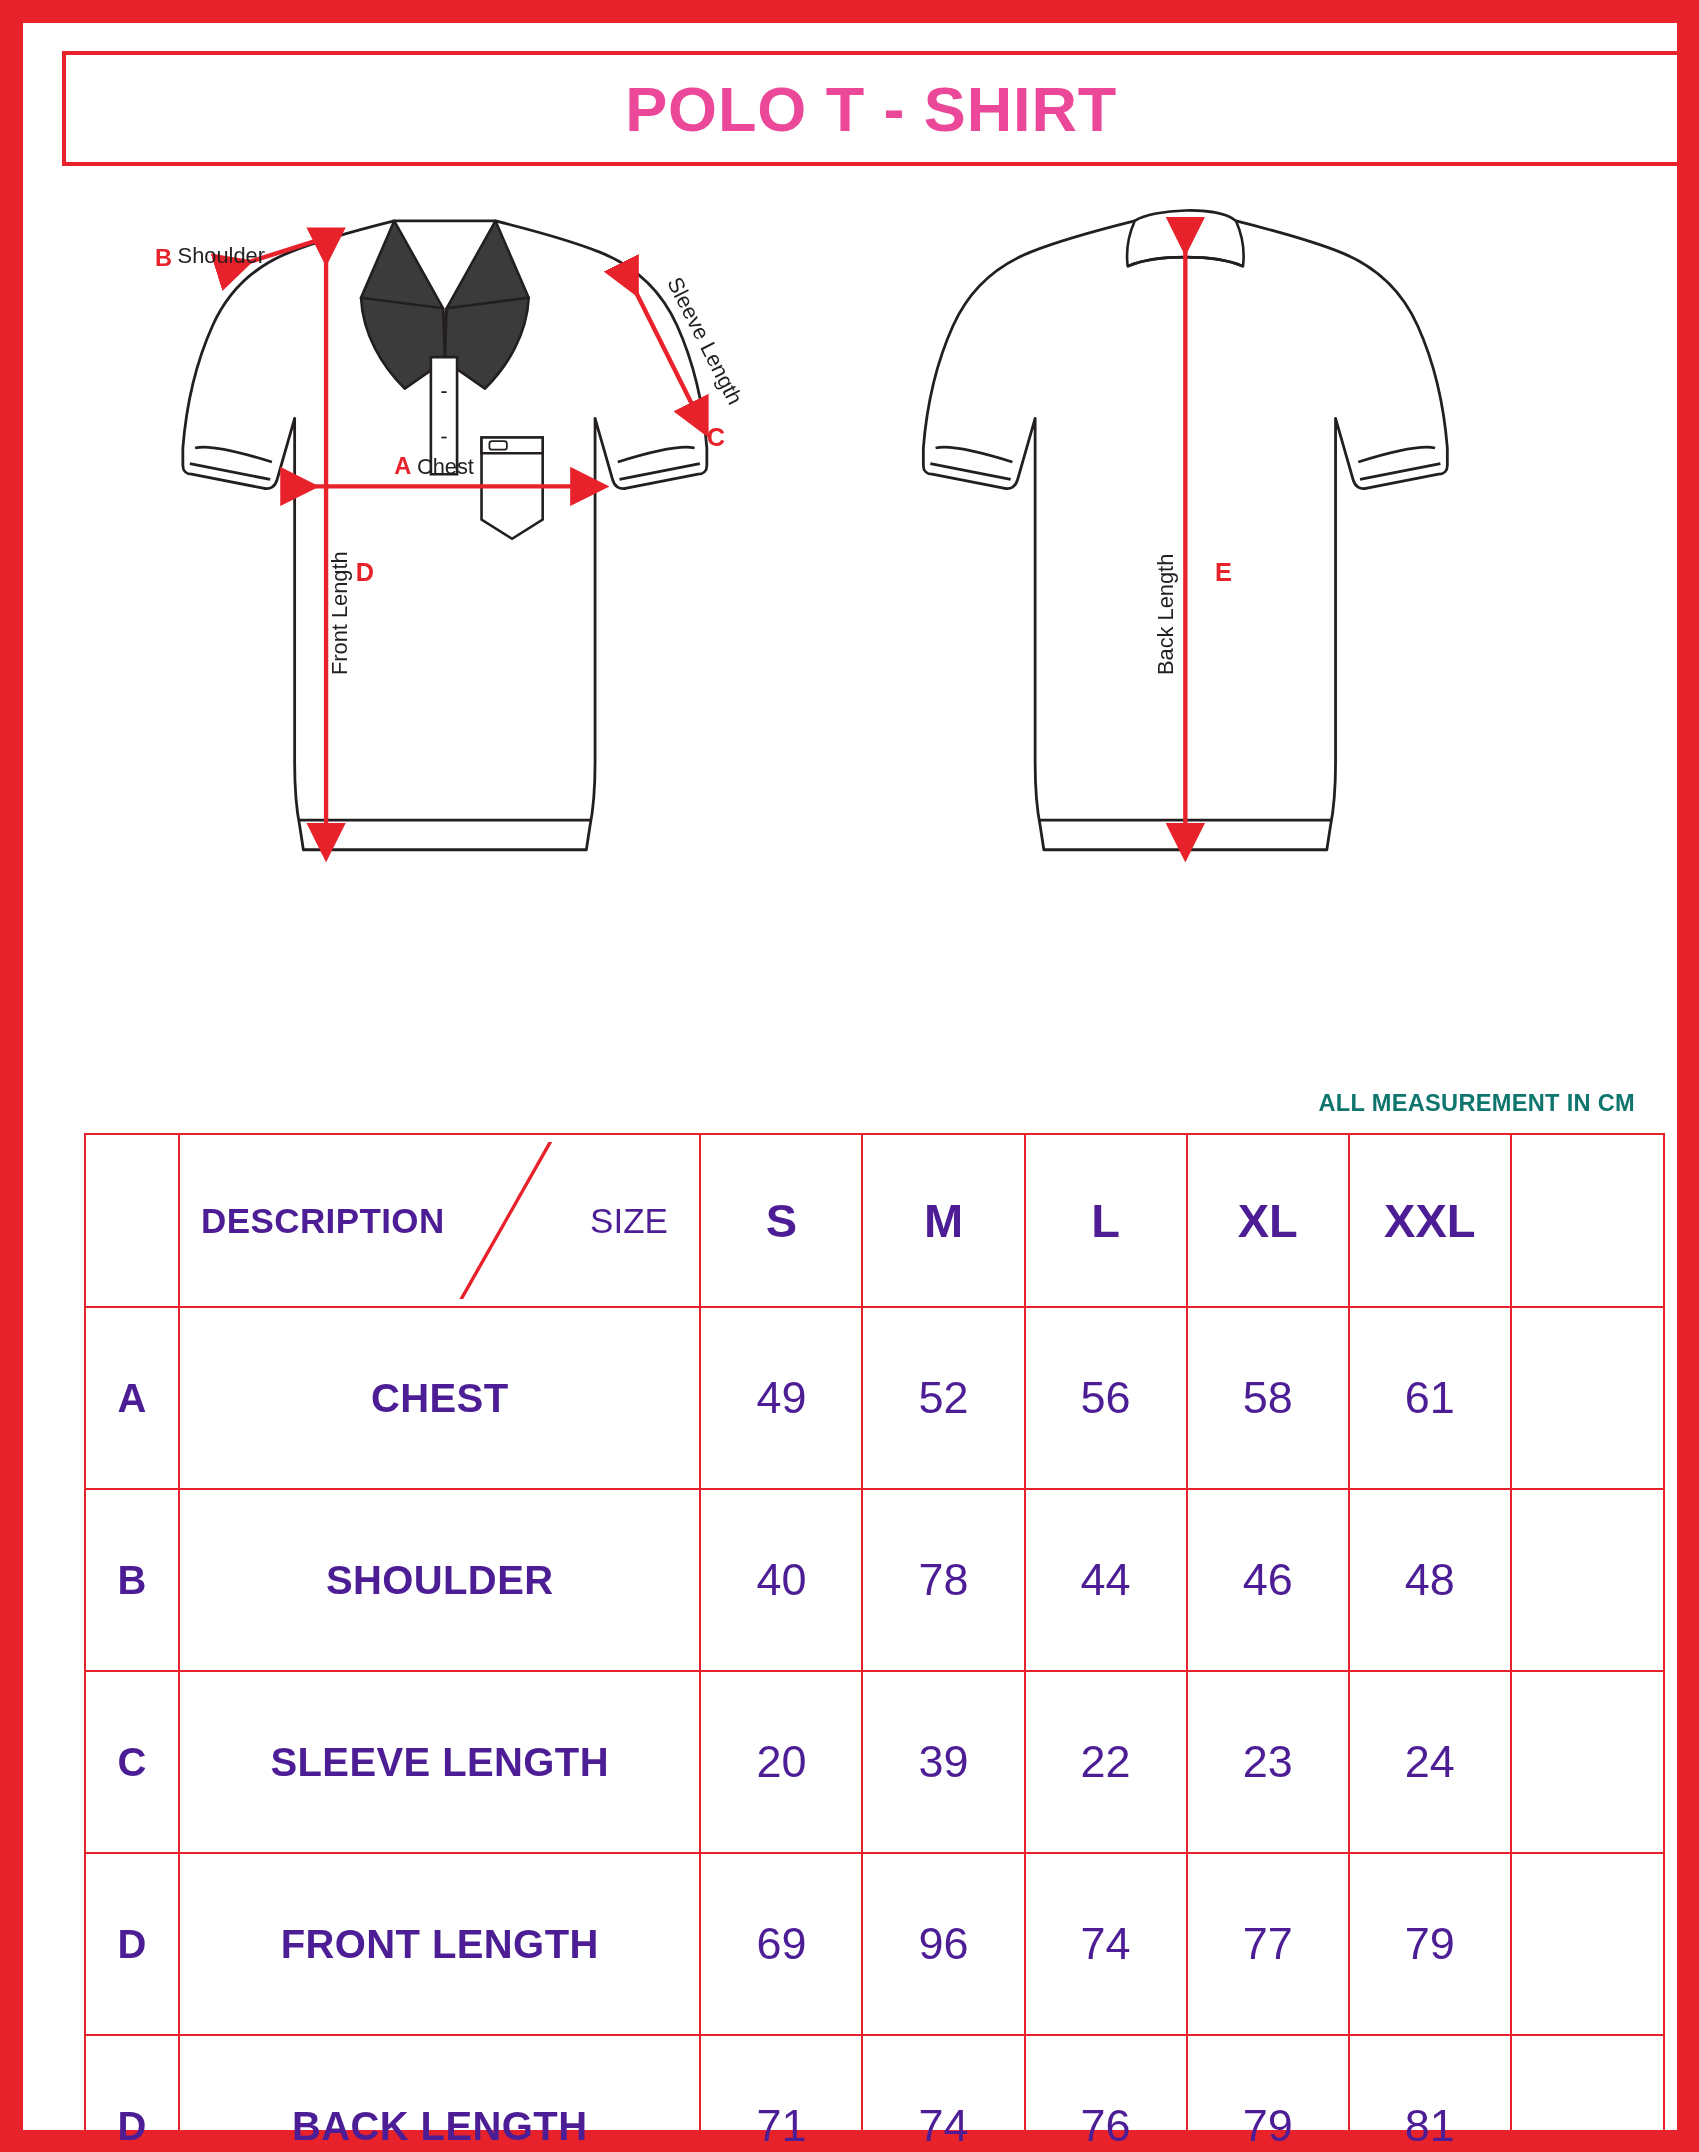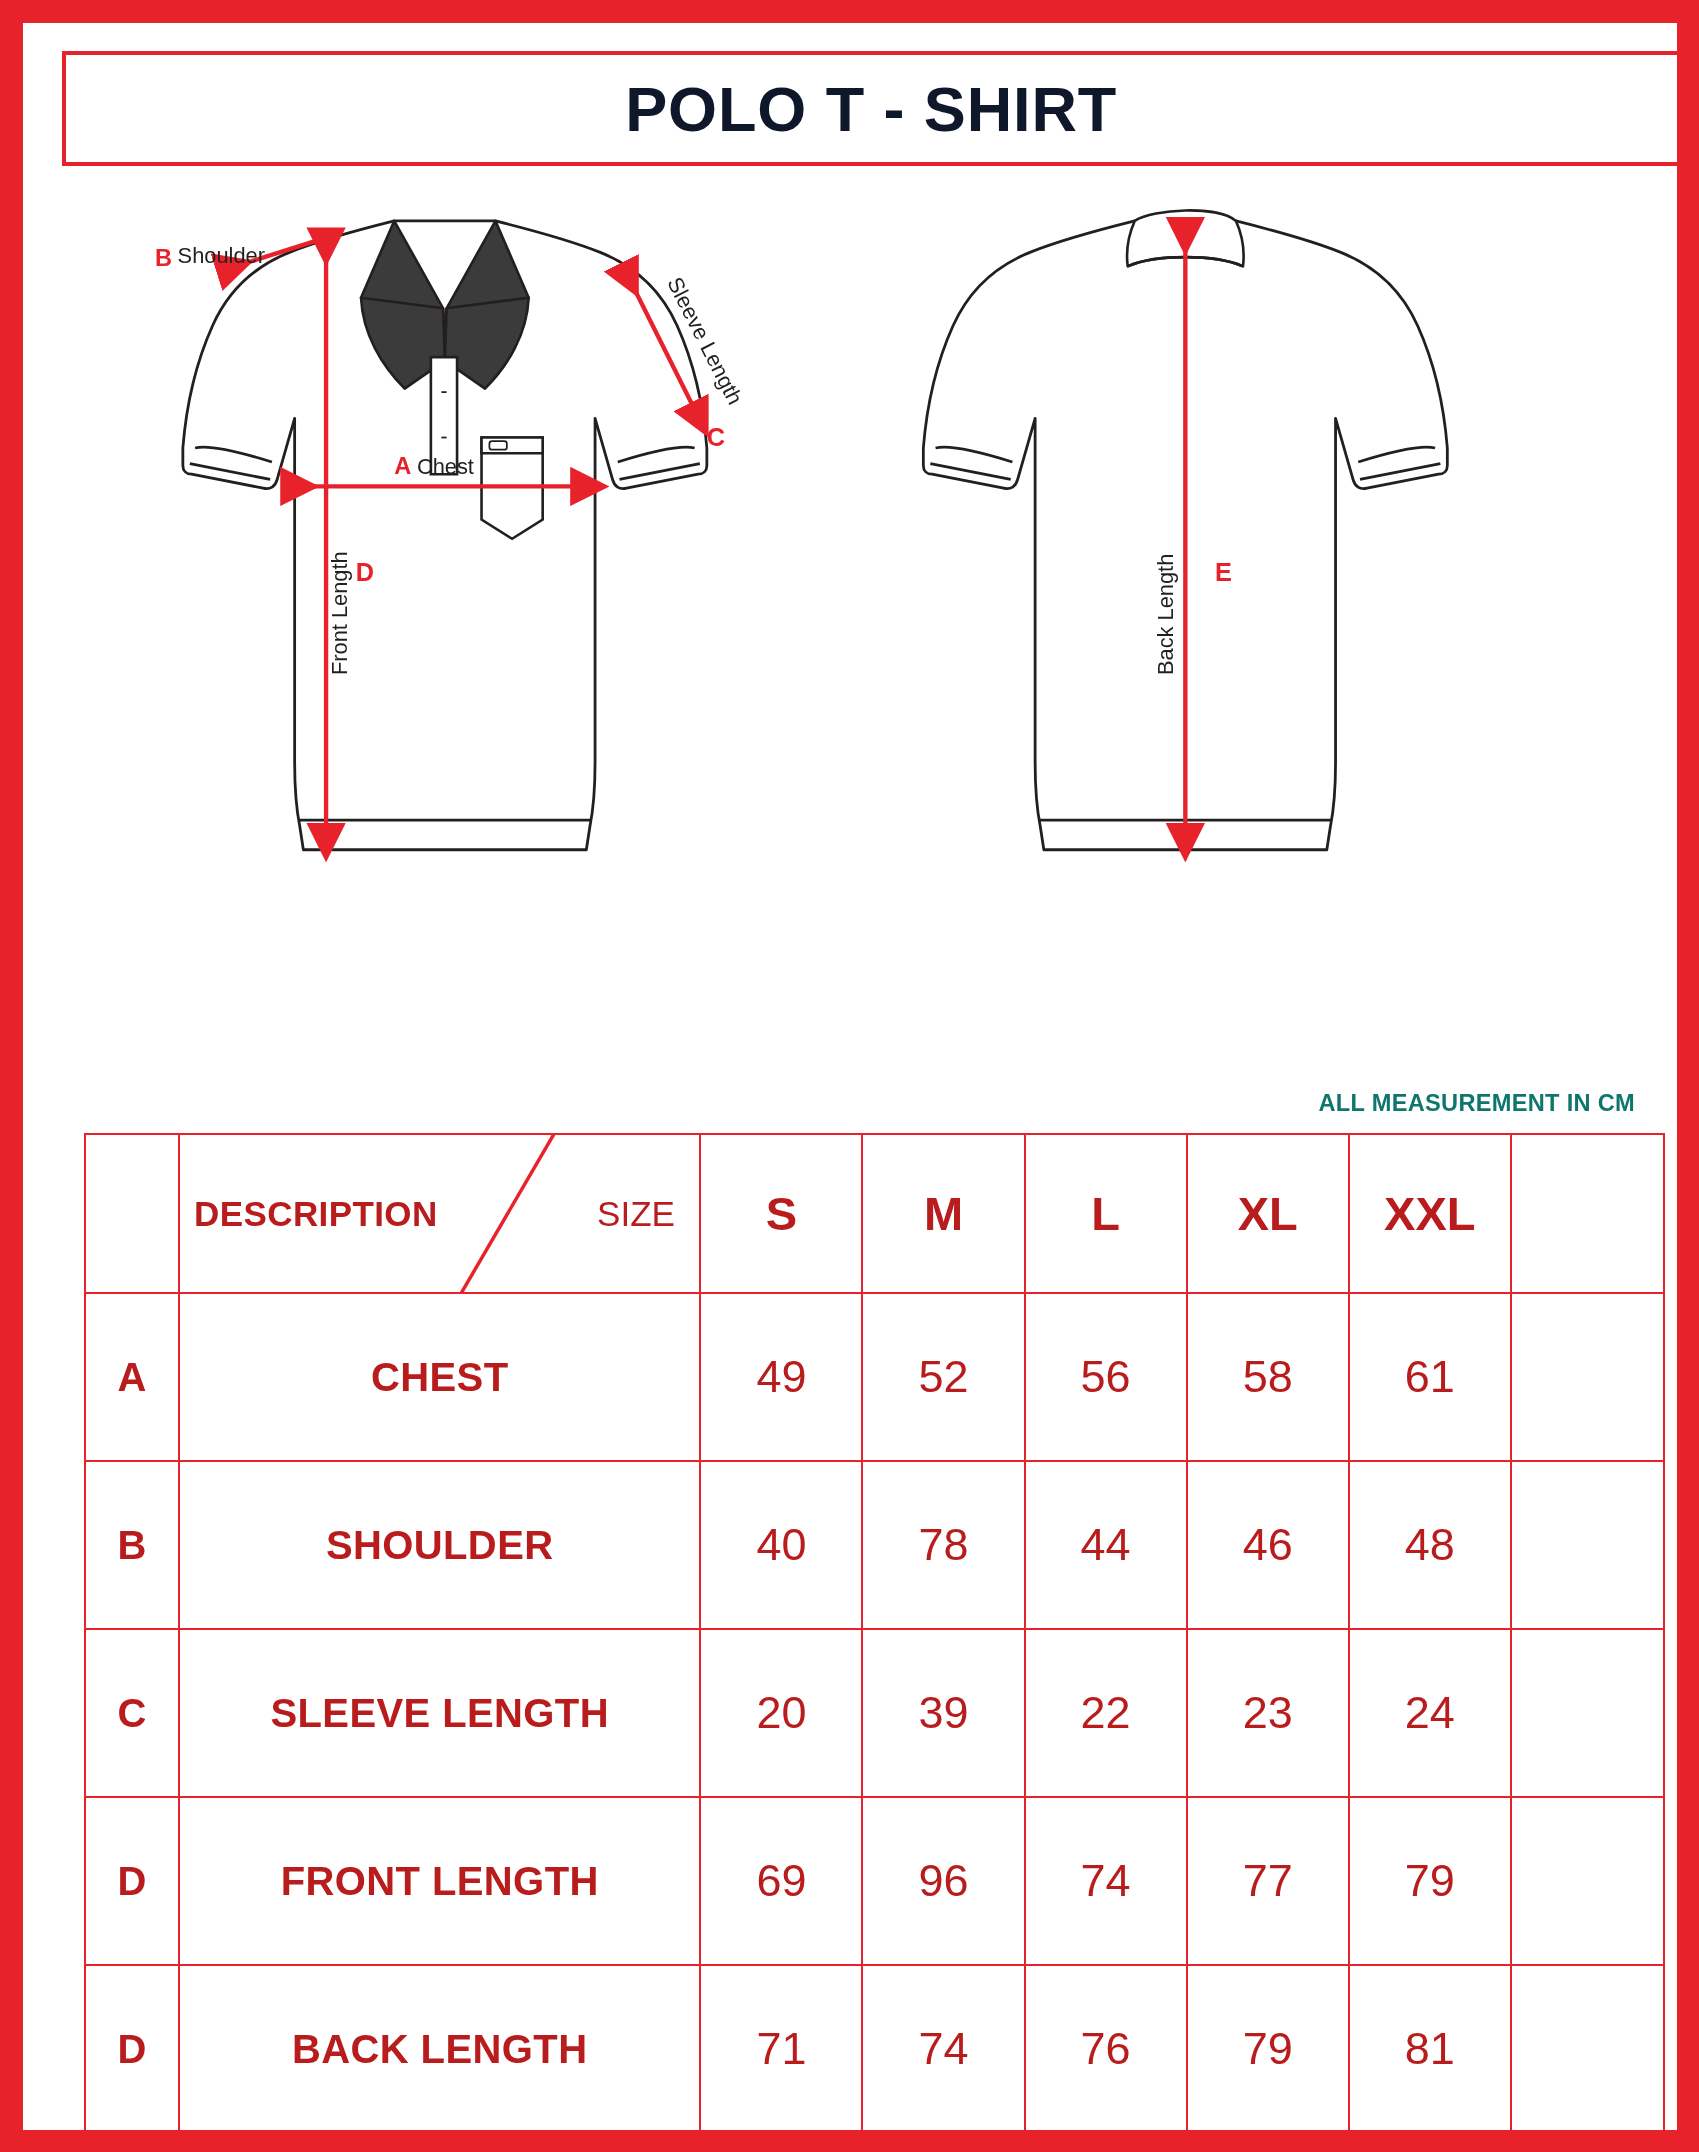--- a/index.html
+++ b/index.html
@@ -34,21 +34,21 @@
     top: 5.2px;
     width: 1619px;
     height: 115px;
     border: 4.4px solid #e8222a;
     box-sizing: border-box;
     display: flex;
     align-items: center;
     justify-content: center;
   }
   .title-text {
-    color: #0f172a;
+    color: #ec4899;
     font-size: 63px;
     font-weight: bold;
     letter-spacing: 0.9px;
   }
 
   
   .illus {
     position: absolute;
     left: 15.7px;
     top: 140px;
@@ -75,24 +75,24 @@
     top: 1087px;
     width: 1581px;
   }
   table.sizechart {
     border-collapse: collapse;
     width: 1581px;
     table-layout: fixed;
   }
   table.sizechart td, table.sizechart th {
     border: 2.6px solid #e8222a;
-    color: #b91c1c;
+    color: #4c1d95;
     text-align: center;
     vertical-align: middle;
-    padding: 0;
+    padding: 7px;
   }
   .col-letter { width: 94px; }
   .col-desc   { width: 521px; }
   .col-size   { width: 162px; }
   .col-blank  { width: 153px; }
 
   .head-row td { height: 157px; }
   .body-row td { height: 166px; }
 
   .hdr-cell {

